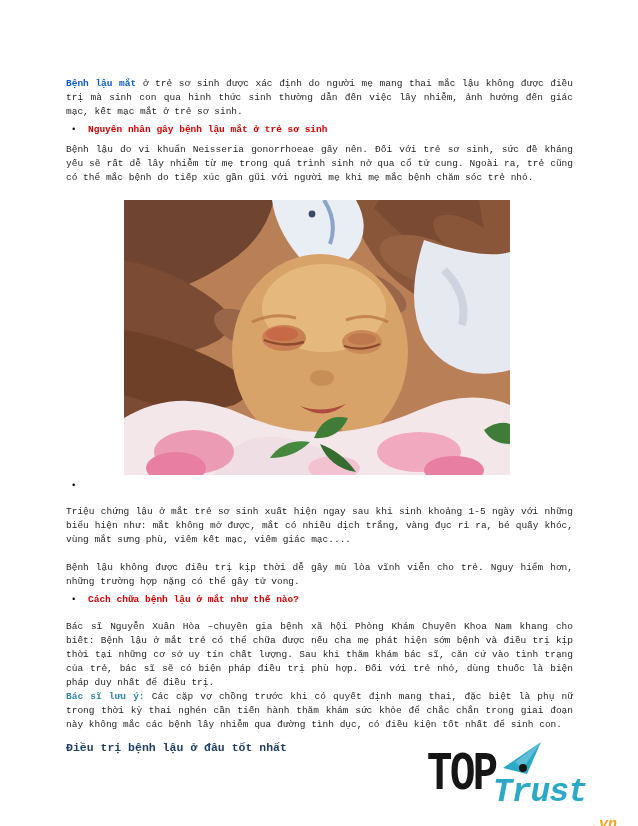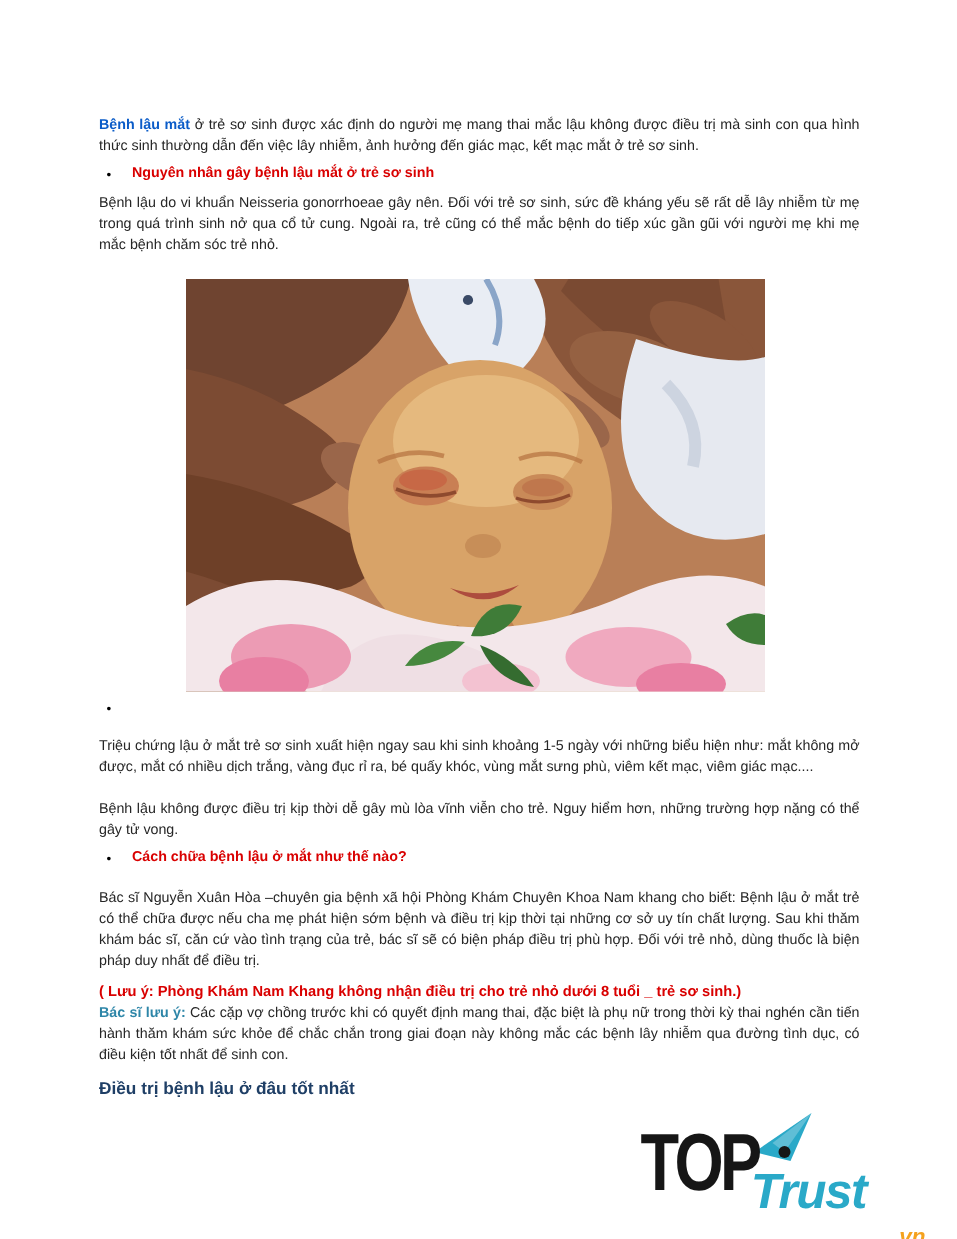--- a/index.html
+++ b/index.html
@@ -1,19 +1,19 @@
 <!DOCTYPE html>
 <html><head>
 <meta charset="utf-8">
 <style>
   * { margin:0; padding:0; box-sizing:border-box; }
   html,body { background:#ffffff; }
   .page {
     position:relative; width:625px; height:826px; background:#fff;
-    font-family:Liberation Sans, sans-serif; color:#222; overflow:hidden;
+    font-family:Liberation Mono, monospace; color:#222; overflow:hidden;
   }
   .content { position:absolute; left:66px; top:77px; width:507px; }
   p.body { font-size:9.5px; line-height:14px; text-align:justify; color:#262626; }
   .link { color:#0b5cc8; font-weight:bold; text-decoration:none; }
   h1.sec { font-size:11.5px; line-height:15px; font-weight:bold; color:#1f3f66; margin:1px 0 0; }
   h2.sec { font-size:11.5px; line-height:15px; font-weight:bold; color:#1f3f66; margin:8px 0 0; }
   .bullet { display:flex; margin-top:4px; }
   .bullet .dot { width:22px; padding-left:5px; font-size:9px; line-height:14px; color:#000; }
   .bullet .txt { font-size:9.5px; font-weight:bold; color:#d90000; line-height:14px; }
   .mt6  { margin-top:6px; }
@@ -121,21 +121,20 @@
 
     <p class="body mt14">Bệnh lậu không được điều trị kịp thời dễ gây mù lòa vĩnh viễn cho trẻ. Nguy hiểm hơn, những trường hợp nặng có thể gây tử vong.</p>
 
     <div class="bullet">
       <span class="dot">•</span>
       <span class="txt">Cách chữa bệnh lậu ở mắt như thế nào?</span>
     </div>
 
     <p class="body mt13">Bác sĩ Nguyễn Xuân Hòa –chuyên gia bệnh xã hội Phòng Khám Chuyên Khoa Nam khang cho biết: Bệnh lậu ở mắt trẻ có thể chữa được nếu cha mẹ phát hiện sớm bệnh và điều trị kịp thời tại những cơ sở uy tín chất lượng. Sau khi thăm khám bác sĩ, căn cứ vào tình trạng của trẻ, bác sĩ sẽ có biện pháp điều trị phù hợp. Đối với trẻ nhỏ, dùng thuốc là biện pháp duy nhất để điều trị.</p>
 
-    <p class="note">( Lưu ý: Phòng Khám Nam Khang không nhận điều trị cho trẻ nhỏ dưới 8 tuổi _ trẻ sơ sinh.)</p>
 
     <p class="body"><span class="advice-label">Bác sĩ lưu ý:</span><span> Các cặp vợ chồng trước khi có quyết định mang thai, đặc biệt là phụ nữ trong thời kỳ thai nghén cần tiến hành thăm khám sức khỏe để chắc chắn trong giai đoạn này không mắc các bệnh lây nhiễm qua đường tình dục, có điều kiện tốt nhất để sinh con.</span></p>
 
     <h2 class="sec">Điều trị bệnh lậu ở đâu tốt nhất</h2>
   </div>
 
   <div class="logo">
     <svg class="logo-arrow" width="44" height="36">
       <polygon points="2,28 40,2 26,34" fill="#2aa9c8"></polygon>
       <polygon points="14,22 40,2 22,28" fill="#ffffff" opacity="0.25"></polygon>

